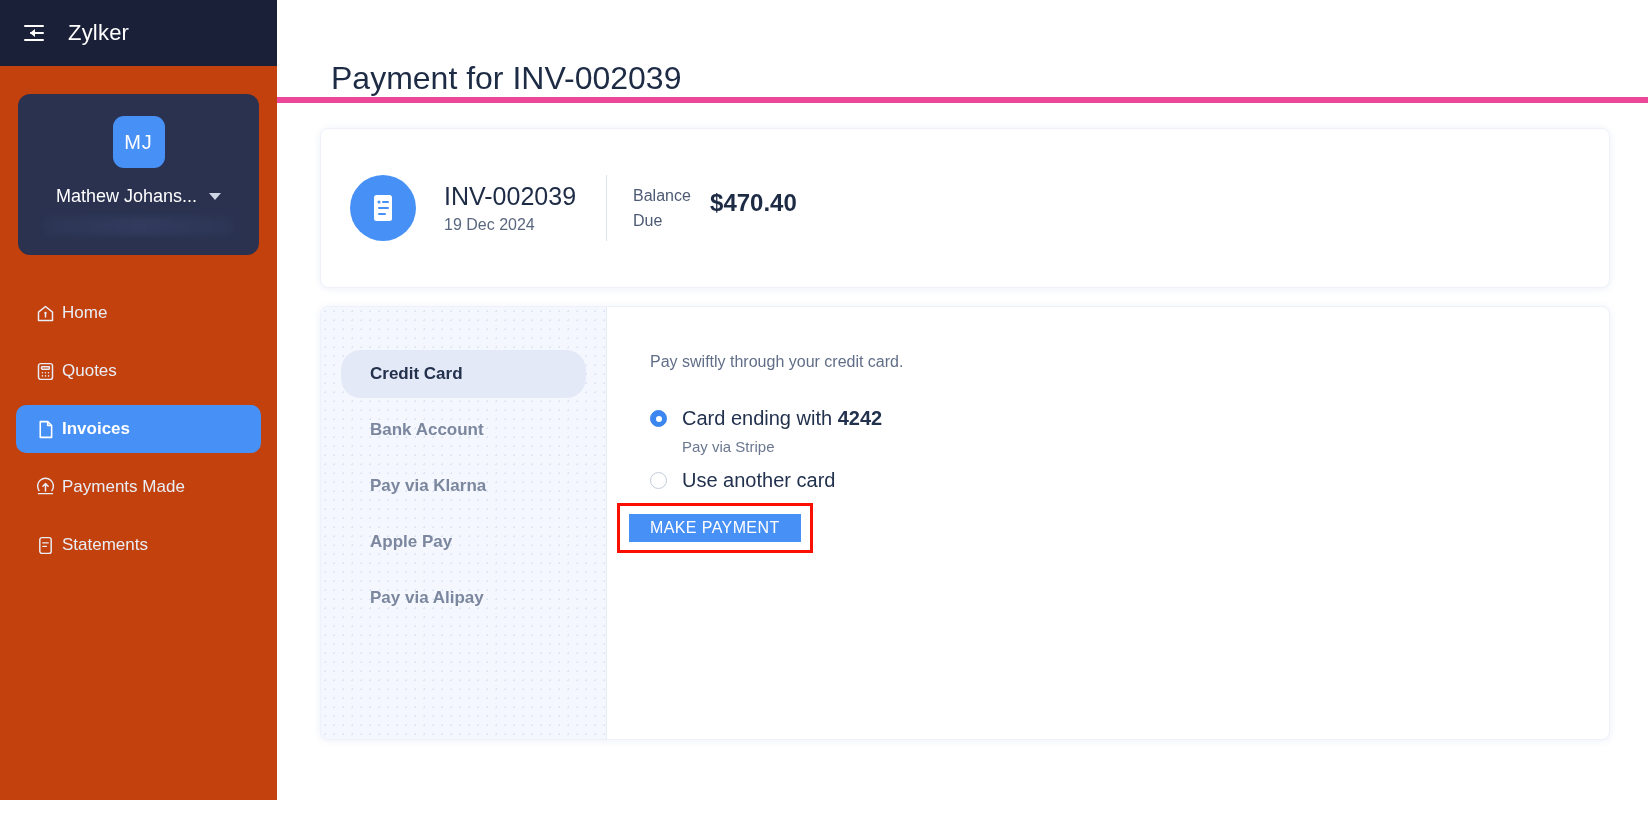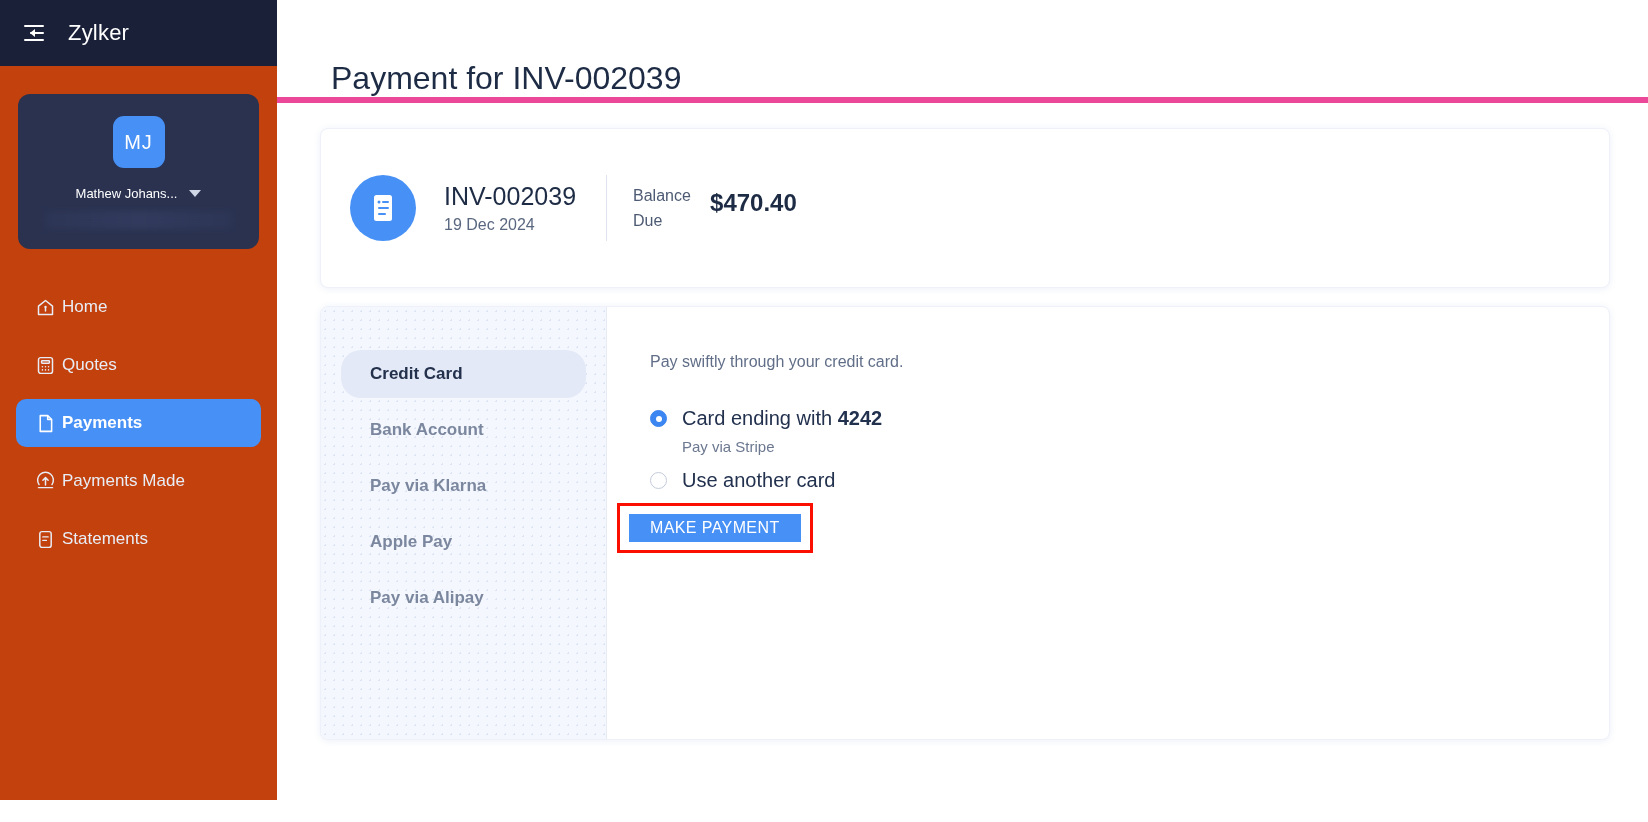--- a/index.html
+++ b/index.html
@@ -79,21 +79,21 @@
   .profile-name-row {
     margin-top: 18px;
     display: flex;
     align-items: center;
     gap: 12px;
     cursor: pointer;
   }
 
   .profile-name {
     color: #ffffff;
-    font-size: 13px;
+    font-size: 18px;
     white-space: nowrap;
   }
 
   .caret {
     width: 0; height: 0;
     border-left: 6px solid transparent;
     border-right: 6px solid transparent;
     border-top: 7px solid #cfd6e6;
   }
 
@@ -396,21 +396,21 @@
         <span>Quotes</span>
       </div>
 
       <div class="nav-item active">
         <span class="nav-icon">
           <svg width="21" height="21" viewBox="0 0 24 24" fill="none" stroke="#ffffff" stroke-width="1.8">
             <path d="M6 3 H14.5 L19 7.5 V21 H6 Z" stroke-linejoin="round"></path>
             <path d="M14.5 3 V7.5 H19" stroke-linejoin="round"></path>
           </svg>
         </span>
-        <span>Payments</span>
+        <span>Invoices</span>
       </div>
 
       <div class="nav-item">
         <span class="nav-icon">
           <svg width="21" height="21" viewBox="0 0 24 24" fill="none" stroke="#e9edf6" stroke-width="1.7">
             <path d="M4.6 15.5 A9 9 0 1 1 19.4 15.5" stroke-linecap="round"></path>
             <path d="M12 16 V7.6 M12 7.6 L9 10.6 M12 7.6 L15 10.6" stroke-linecap="round" stroke-linejoin="round"></path>
             <path d="M4 19 H20" stroke-linecap="round"></path>
           </svg>
         </span>

